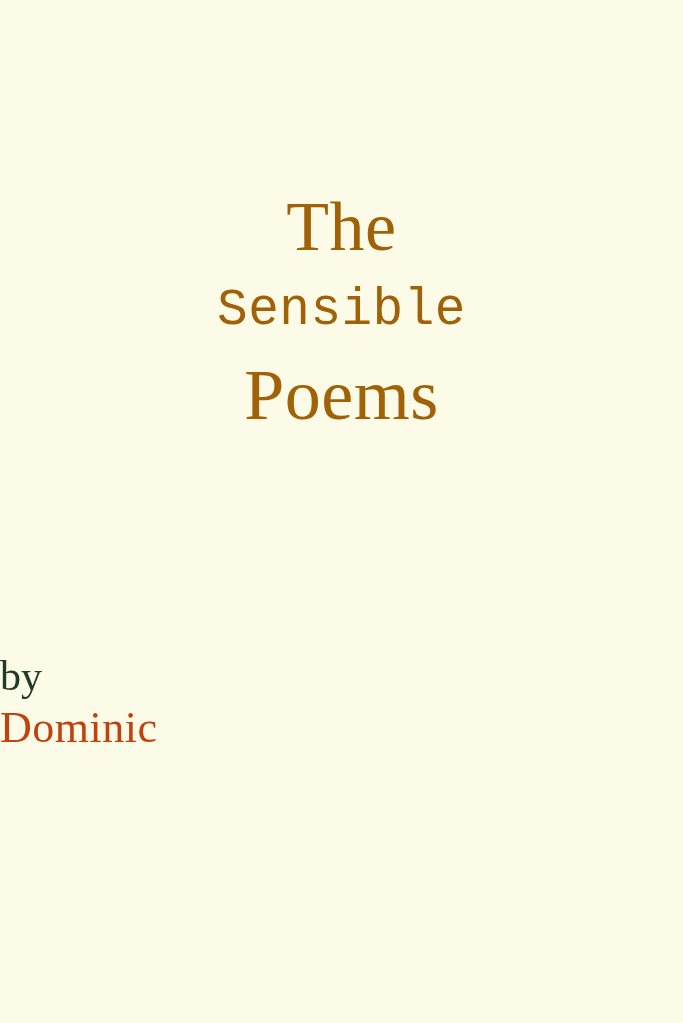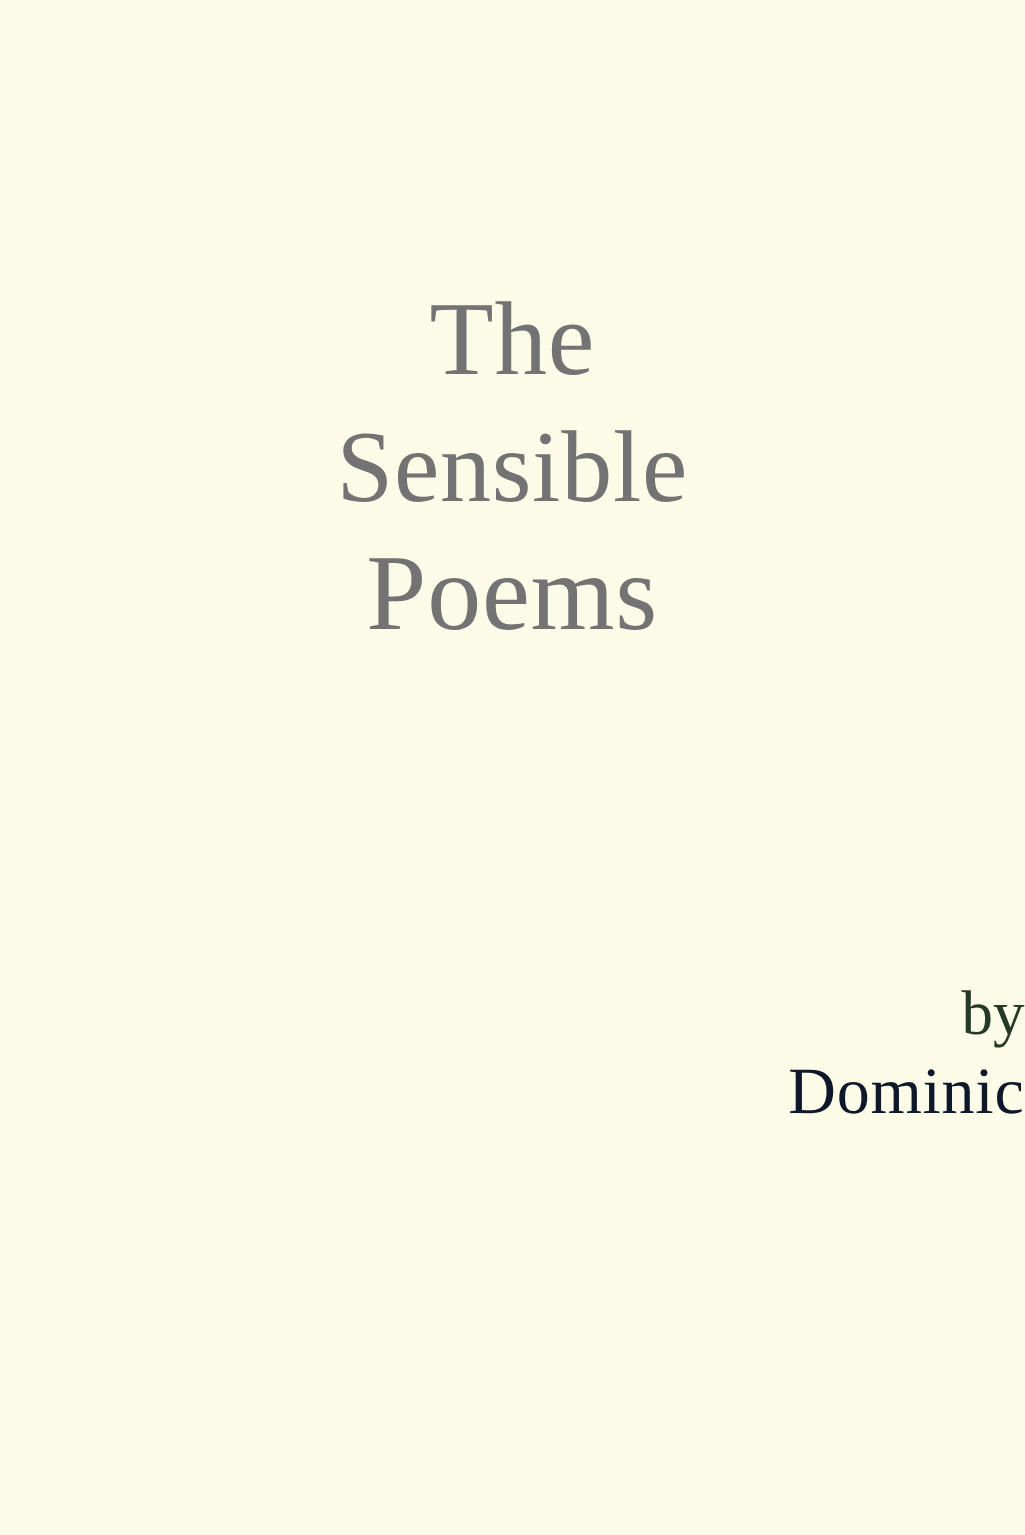--- a/index.html
+++ b/index.html
@@ -22,58 +22,59 @@
   }
   .title-block {
     position: absolute;
     top: 185px;
     left: 0;
     width: 683px;
     text-align: center;
   }
   .title-line {
     display: block;
-    color: #737373;
+    color: #a16207;
     font-family: "Liberation Serif", serif;
     font-weight: 400;
     letter-spacing: 0.5px;
   }
   .title-line-1 {
     font-size: 70px;
     line-height: 84px;
   }
   .title-line-2 {
     font-size: 70px;
     line-height: 84px;
   }
   .title-line-3 {
-    font-size: 68px;
+    font-size: 51px;
     line-height: 84px;
+    font-family: Liberation Mono, monospace;
   }
   .title-line-4 {
     font-size: 72px;
     line-height: 84px;
   }
   .author-block {
     position: absolute;
     top: 650px;
     left: 0;
     width: 683px;
-    text-align: right;
+    text-align: left;
   }
   .byline {
     display: block;
     color: #253a25;
     font-size: 42px;
     line-height: 52px;
     font-family: "Liberation Serif", serif;
   }
   .author-line {
     display: block;
-    color: #0f172a;
+    color: #c2410c;
     font-size: 44px;
     line-height: 52px;
     font-family: "Liberation Serif", serif;
     letter-spacing: 0.5px;
   }
 </style>
 </head>
 <body>
 
 <div class="page">

